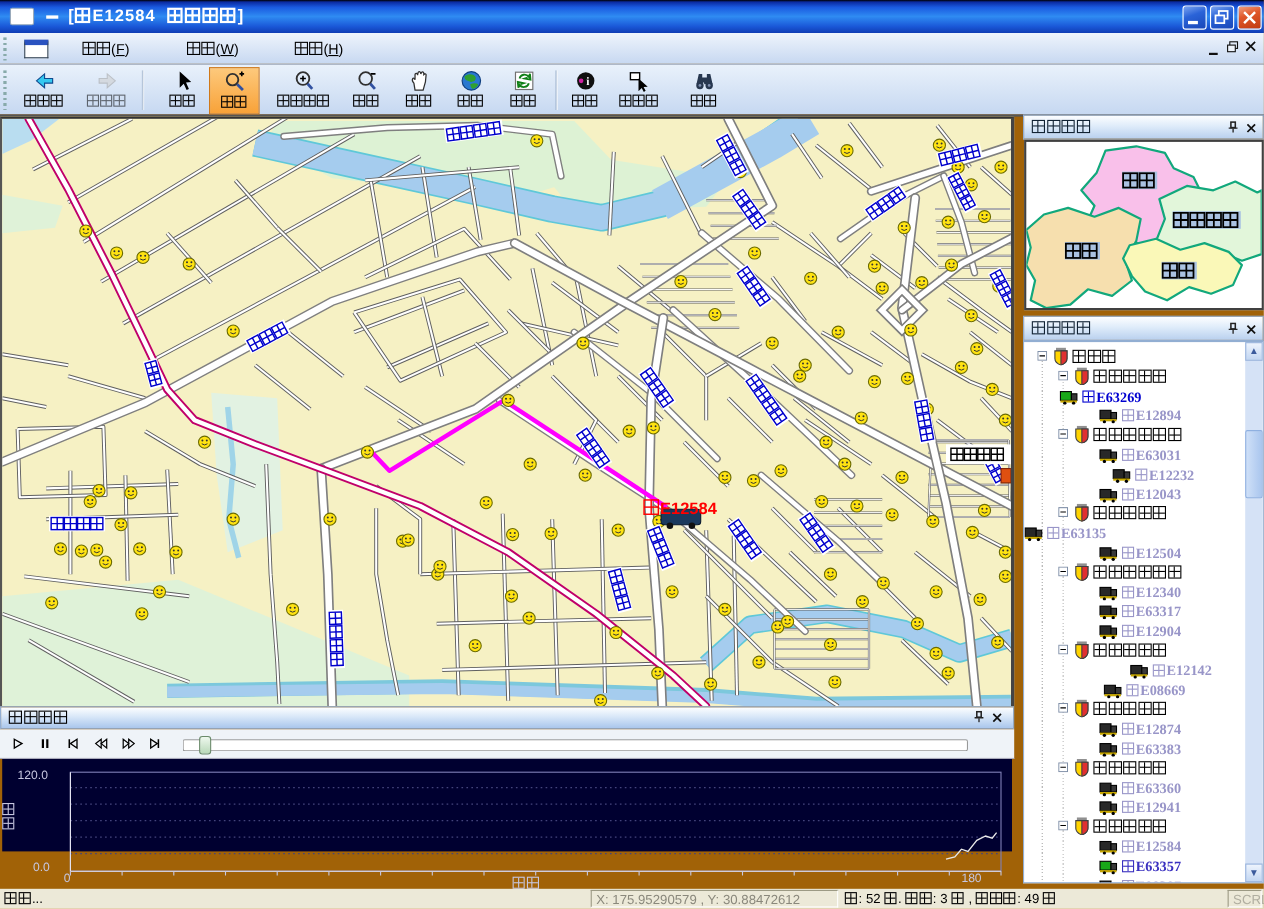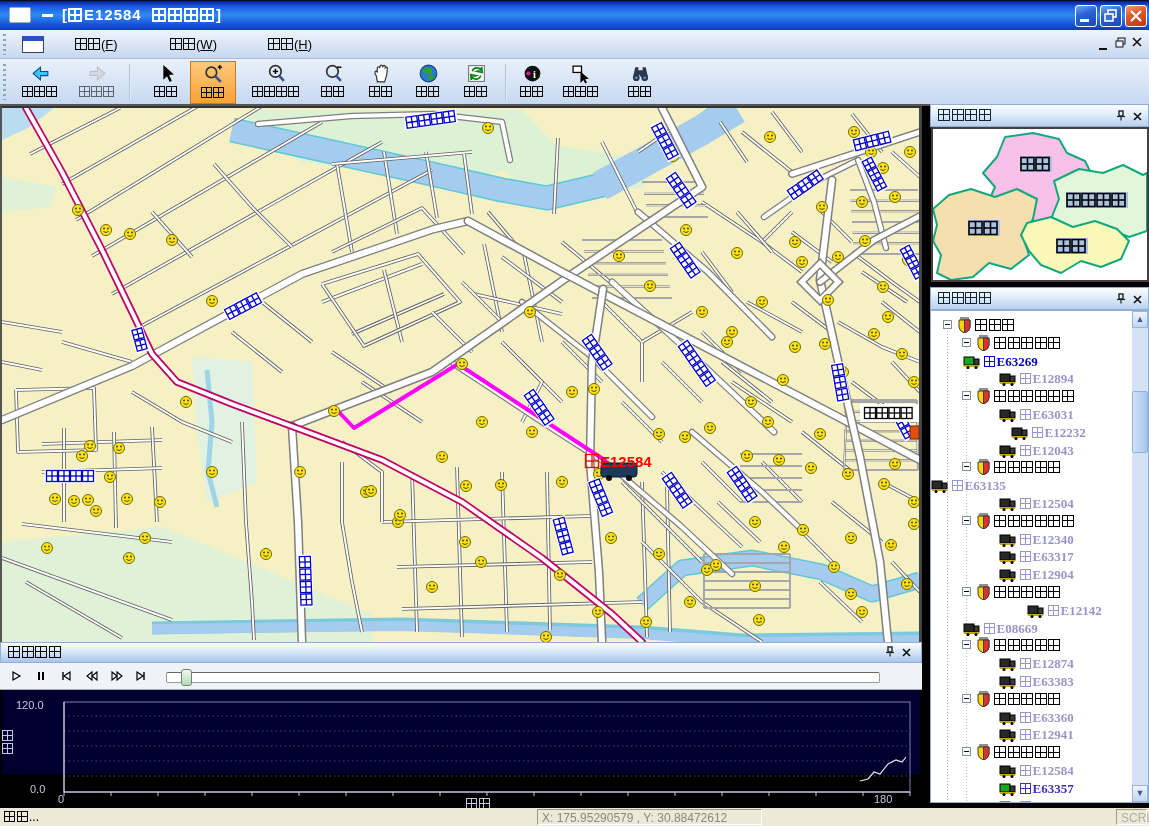--- a/index.html
+++ b/index.html
@@ -1,15 +1,15 @@
 <!DOCTYPE html>
 <html><head><meta charset="utf-8"><style>
 *{margin:0;padding:0;box-sizing:border-box}
 html,body{width:1149px;height:826px;overflow:hidden;font-family:"Liberation Sans",sans-serif}
-#win{position:relative;width:1149px;height:826px;background:#000000}
+#win{position:relative;width:1149px;height:826px;background:#a16207}
 i.z{display:inline-block;width:11px;height:11px;border:1.4px solid currentColor;margin-right:1.5px;vertical-align:-1px;
 background:linear-gradient(currentColor,currentColor) 50% 50%/100% 1.2px no-repeat,linear-gradient(currentColor,currentColor) 50% 50%/1.2px 100% no-repeat}
 
 #title{position:absolute;left:0;top:0;width:1149px;height:30px;
 background:linear-gradient(180deg,#000 0%,#0a2aa0 6%,#1a5ae0 22%,#2f8bf2 50%,#1a58d8 80%,#0f3cb4 100%)}
 #title i.z{width:14px;height:14px;border-width:2px;margin-right:2px;vertical-align:-2px;
 background:linear-gradient(currentColor,currentColor) 50% 50%/100% 2px no-repeat,linear-gradient(currentColor,currentColor) 50% 50%/2px 100% no-repeat}
 #ticon{position:absolute;left:9px;top:7px;width:22px;height:16px;background:#fff;border-radius:2px;border:1px solid #9ab}
 #tdash{position:absolute;left:42px;top:14px;width:11px;height:3px;background:#fff}
 #ttext{position:absolute;left:62px;top:6px;color:#fff;font-weight:bold;font-size:15px;letter-spacing:1px}
@@ -1290,21 +1290,21 @@
             <path d="M2,3 h11 v7 q0,4 -5.5,6 q-5.5,-2 -5.5,-6 z" fill="#ffd400" stroke="#404040"></path>
             <path d="M7.5,3 h5.5 v7 q0,4 -5.5,6 z" fill="#e03030" stroke="#404040"></path>
           </svg><span class="gt"><i class="z"></i><i class="z"></i><i class="z"></i><i class="z"></i><i class="z"></i></span></div>
         <div class="tr" style="padding-left:96px"><svg class="ti" width="18" height="14" viewBox="0 0 18 14">
             <rect x="1" y="2" width="10" height="8" fill="#282828" stroke="#000"></rect>
             <rect x="11" y="4" width="5" height="6" fill="#383838" stroke="#000"></rect>
             <rect x="1" y="10" width="15" height="2" fill="#c8a800"></rect>
             <circle cx="5" cy="12.5" r="1.5" fill="#000"></circle>
             <circle cx="13" cy="12.5" r="1.5" fill="#000"></circle>
           </svg><span class="pt"><i class="z"></i>E12142</span></div>
-        <div class="tr" style="padding-left:32px"><svg class="ti" width="18" height="14" viewBox="0 0 18 14">
+        <div class="tr" style="padding-left:72px"><svg class="ti" width="18" height="14" viewBox="0 0 18 14">
             <rect x="1" y="2" width="10" height="8" fill="#282828" stroke="#000"></rect>
             <rect x="11" y="4" width="5" height="6" fill="#383838" stroke="#000"></rect>
             <rect x="1" y="10" width="15" height="2" fill="#c8a800"></rect>
             <circle cx="5" cy="12.5" r="1.5" fill="#000"></circle>
             <circle cx="13" cy="12.5" r="1.5" fill="#000"></circle>
           </svg><span class="pt"><i class="z"></i>E08669</span></div>
         <div class="tr" style="padding-left:31px"><svg class="mb" width="9" height="9" viewBox="0 0 9 9">
             <rect x="0.5" y="0.5" width="8" height="8" fill="#fff" stroke="#8090a8"></rect>
             <line x1="2" y1="4.5" x2="7" y2="4.5" stroke="#000"></line>
           </svg><svg class="ti" width="15" height="16" viewBox="0 0 15 16">
@@ -1456,14 +1456,15 @@
     <div class="cl1" style="left:872px;top:103px">180</div>
   </div>
   <div id="sudu">
       <i class="z"></i>
       <i class="z"></i>
     </div>
   <div id="weizhi"><i class="z"></i><i class="z"></i></div>
   <div id="status">
     <div class="sect" style="left:0;width:535px"><i class="z"></i><i class="z"></i>...</div>
     <div class="sect sunk" style="left:537px;width:225px"><span id="xy">X: 175.95290579 , Y: 30.88472612</span></div>
+    <div class="sect" style="left:764px;width:350px"><i class="z"></i>: 52 <i class="z"></i>. <i class="z"></i><i class="z"></i>: 3 <i class="z"></i> , <i class="z"></i><i class="z"></i><i class="z"></i>: 49 <i class="z"></i></div>
     <div class="sect sunk" style="left:1116px;width:31px"><span id="scrl">SCRL</span></div>
   </div>
 </div>
 </body></html>

